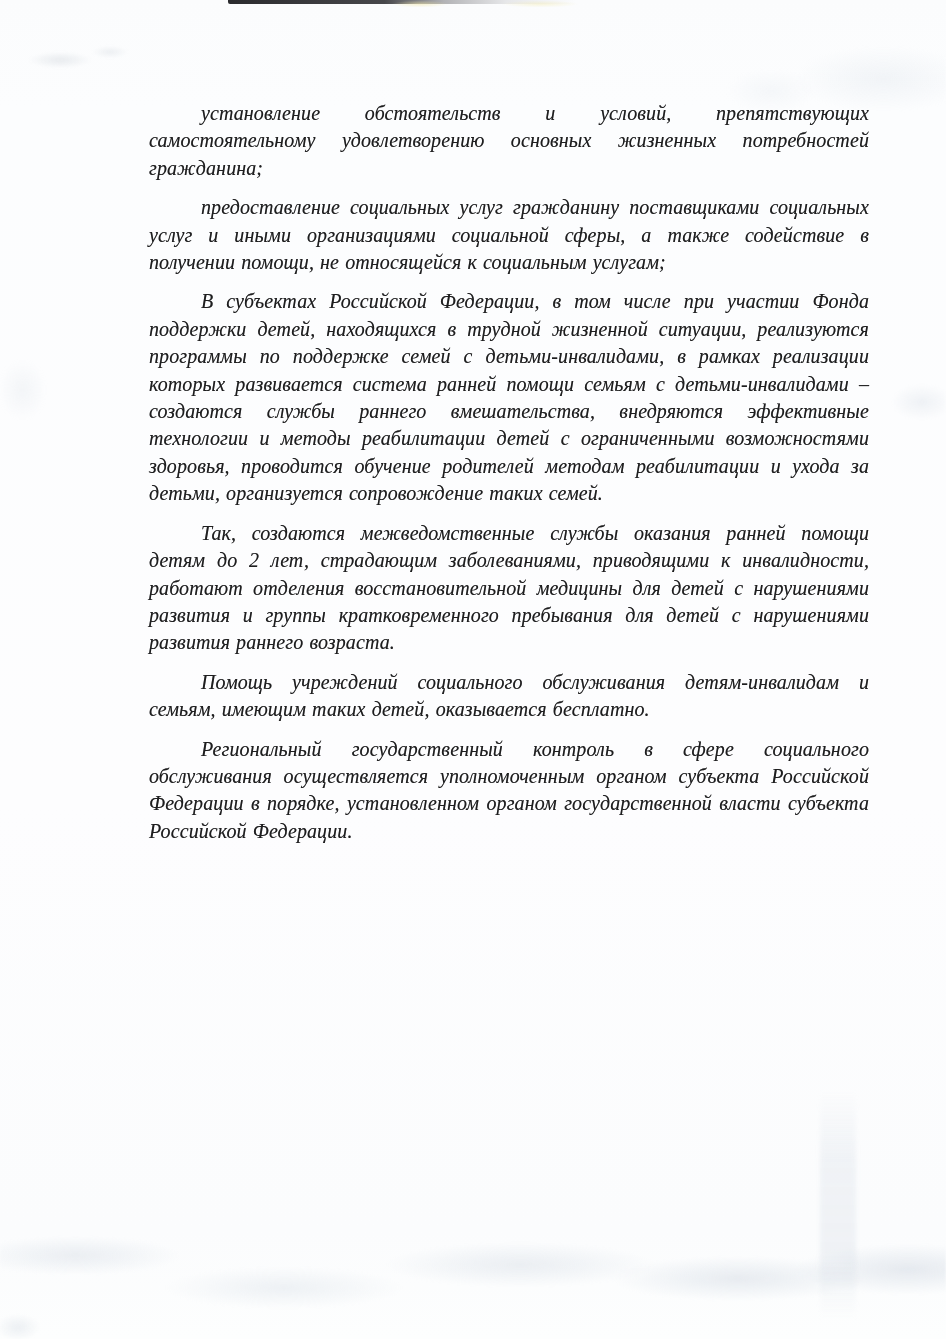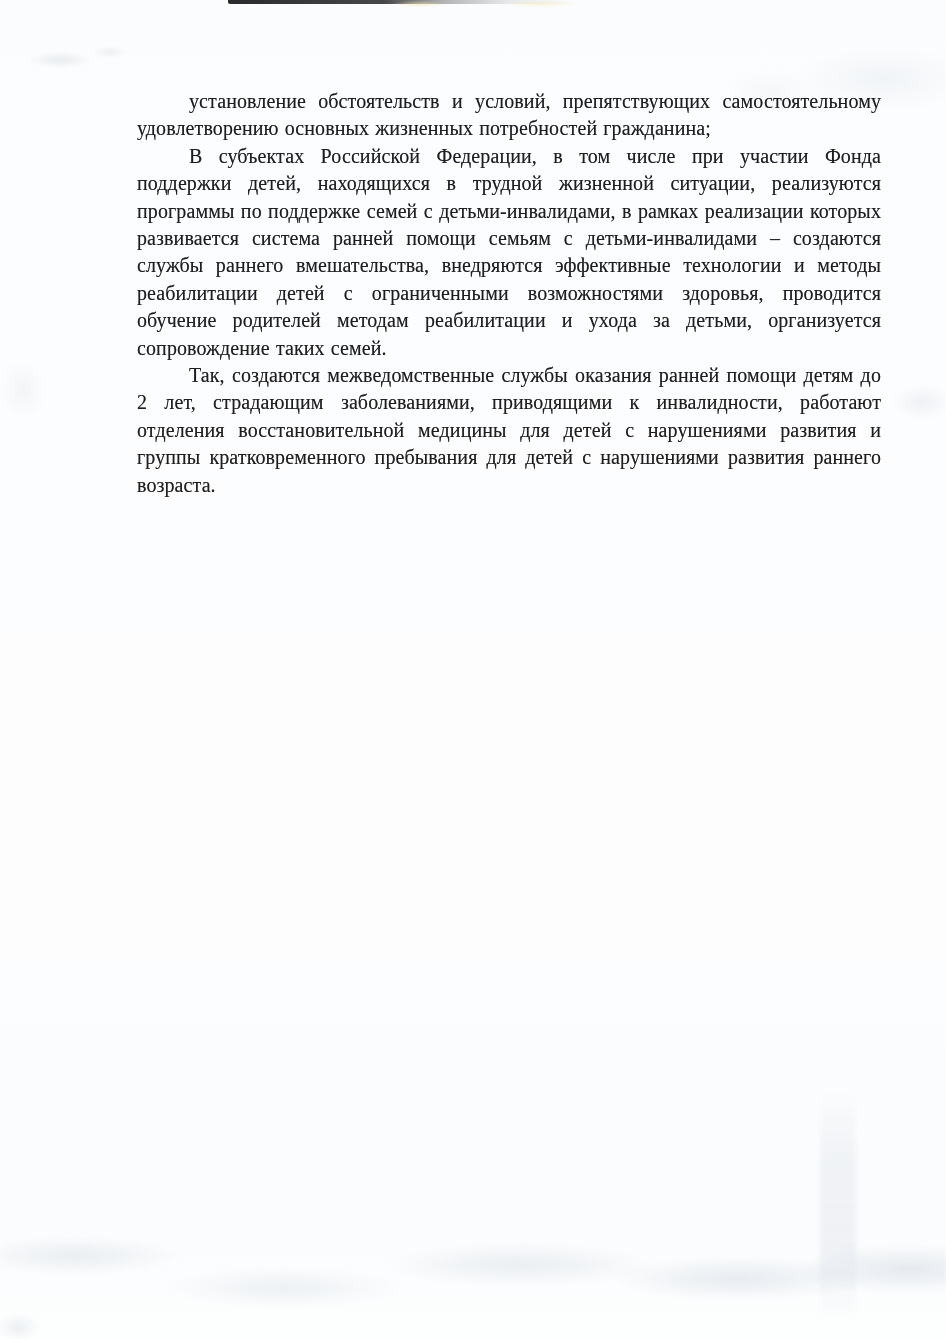--- a/index.html
+++ b/index.html
@@ -87,39 +87,43 @@
     top: 88px;
     width: 744px;
     color: #1e1e1f;
     font-size: 20px;
     line-height: 27.4px;
     text-align: justify;
     text-shadow: 0 0 0.6px rgba(45,45,48,0.55);
     letter-spacing: 0.1px;
   }
   .para {
-    margin: 0;
+    margin: 12px;
     text-indent: 52px;
     word-spacing: 1px;
+    font-style: italic;
   }
 </style>
 </head>
 <body>
 
 <div class="page">
 
   <div class="artifact top-edge-mark"></div>
   <div class="artifact top-specks"></div>
   <div class="artifact smudge-top-left"></div>
   <div class="artifact streak-right-top"></div>
   <div class="artifact patch-right-mid"></div>
   <div class="artifact patch-left-mid"></div>
   <div class="artifact band-bottom"></div>
   <div class="artifact streak-right-bottom"></div>
   <div class="artifact corner-bottom-left"></div>
 
   <div class="text-block">
     <p class="para">установление обстоятельств и условий, препятствующих самостоятельному удовлетворению основных жизненных потребностей гражданина;</p>
+    <p class="para">предоставление социальных услуг гражданину поставщиками социальных услуг и иными организациями социальной сферы, а также содействие в получении помощи, не относящейся к социальным услугам;</p>
     <p class="para">В субъектах Российской Федерации, в том числе при участии Фонда поддержки детей, находящихся в трудной жизненной ситуации, реализуются программы по поддержке семей с детьми-инвалидами, в рамках реализации которых развивается система ранней помощи семьям с детьми-инвалидами – создаются службы раннего вмешательства, внедряются эффективные технологии и методы реабилитации детей с ограниченными возможностями здоровья, проводится обучение родителей методам реабилитации и ухода за детьми, организуется сопровождение таких семей.</p>
     <p class="para">Так, создаются межведомственные службы оказания ранней помощи детям до 2 лет, страдающим заболеваниями, приводящими к инвалидности, работают отделения восстановительной медицины для детей с нарушениями развития и группы кратковременного пребывания для детей с нарушениями развития раннего возраста.</p>
+    <p class="para">Помощь учреждений социального обслуживания детям-инвалидам и семьям, имеющим таких детей, оказывается бесплатно.</p>
+    <p class="para">Региональный государственный контроль в сфере социального обслуживания осуществляется уполномоченным органом субъекта Российской Федерации в порядке, установленном органом государственной власти субъекта Российской Федерации.</p>
   </div>
 
 </div>
 
 </body></html>

